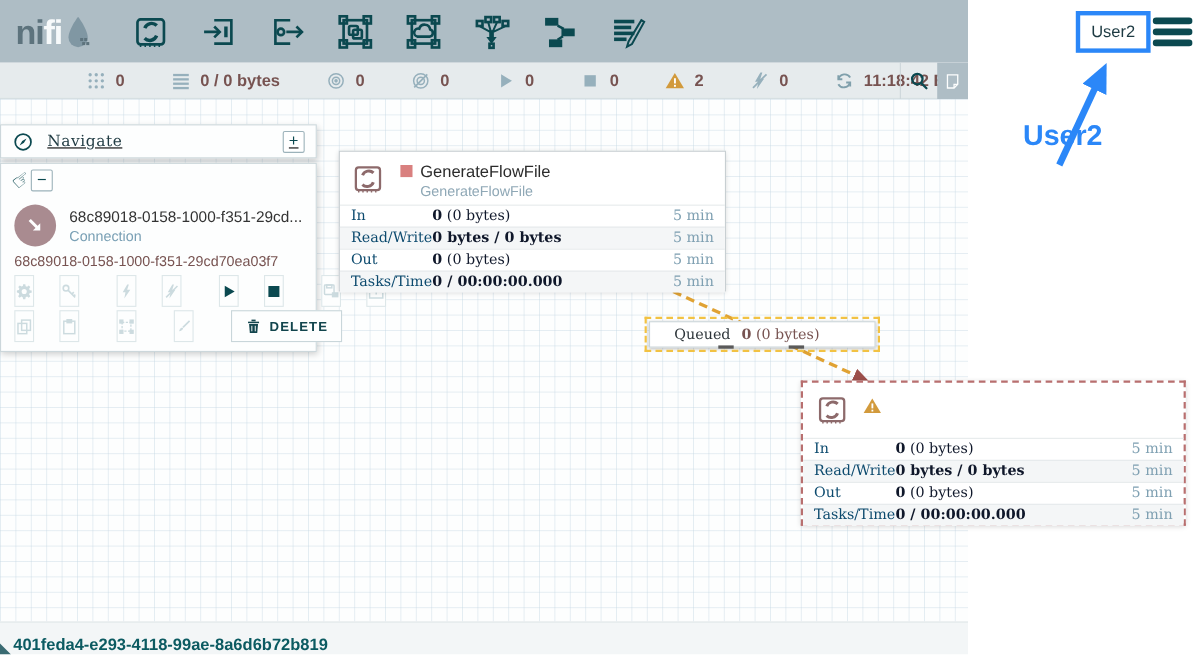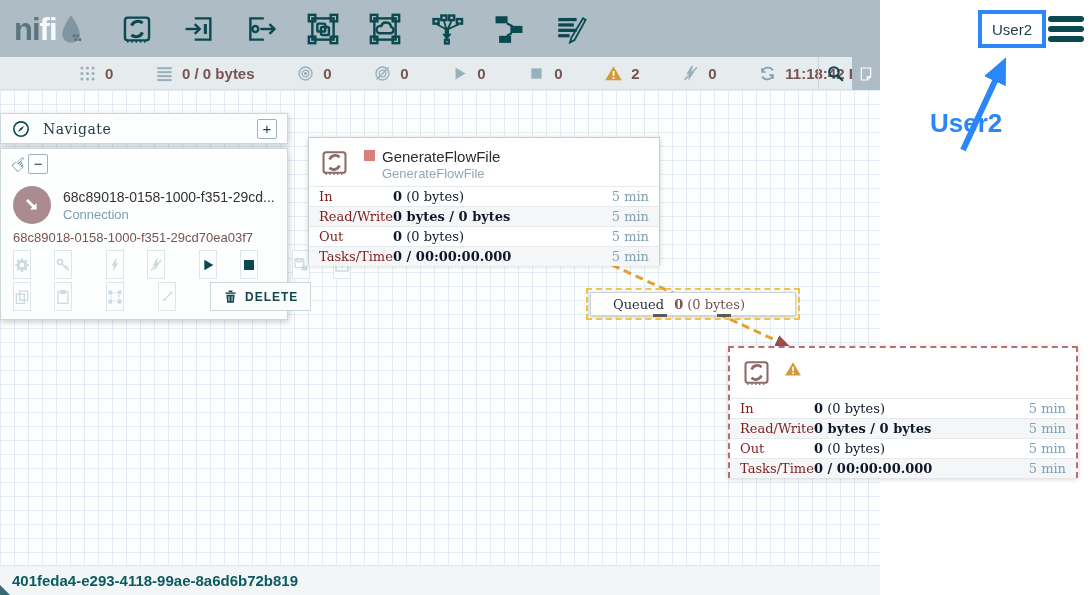--- a/index.html
+++ b/index.html
@@ -32,21 +32,21 @@
   .canvas { position:absolute; top:90px; left:0; right:0; height:475px; background-color:#fdfefe;
     background-image:linear-gradient(to right, rgba(198,216,228,.45) 1px, transparent 1px),
                      linear-gradient(to bottom, rgba(198,216,228,.45) 1px, transparent 1px);
     background-size:14px 14px; }
 
   
   .panel { position:absolute; left:0; width:288px; background:#fdfefe; border:1px solid #ccd7db; box-shadow:1px 2px 6px rgba(0,0,0,.2); }
   .panel-head { height:30px; display:flex; align-items:center; padding:0 10px; }
   .panel-title { font-family:"DejaVu Serif",serif; font-size:14px; color:#223d44; margin-left:12px; flex:1; letter-spacing:.5px; }
   .panel-btn { width:20px; height:20px; border:1px solid #9cb2ba; color:#0b4950; font-size:15px; line-height:17px; text-align:center; border-radius:2px; cursor:pointer; background:#fff; }
-  .nav-panel { top:23px; height:31px; }
+  .nav-panel { top:23px; height:31px;text-decoration:underline; }
   .op-panel { top:58px; height:172px; }
   .sel-row { display:flex; align-items:center; padding:7px 12px 2px 12px; }
   .sel-circle { width:38px; height:38px; border-radius:50%; background:#a98b90; display:flex; align-items:center; justify-content:center; flex:0 0 38px; }
   .sel-meta { margin-left:12px; overflow:hidden; }
   .sel-name { font-size:14px; color:#333; white-space:nowrap; }
   .sel-type { font-size:13px; color:#7aa0b5; margin-top:2px; }
   .sel-id { font-size:13px; color:#775351; padding:4px 12px 2px 12px; white-space:nowrap; }
   .btn-row { display:flex; align-items:center; padding:3px 12px 0 12px;gap:20px; }
   .obtn { width:29px; height:29px; border:1px solid #dde7e9; background:#fdfefe; display:flex; align-items:center; justify-content:center; margin-right:3px; cursor:pointer; color:#ccdbdf; }
   .obtn.on { color:#0b4950; }
@@ -63,40 +63,40 @@
   .proc2 .proc-head { height:50px; }
   .proc-icon { position:absolute; left:10px; top:9px; }
   .proc2 .proc-icon { left:11px; top:9px; }
   .proc-icon svg { width:31px; height:31px; stroke:#8d6a6b; fill:none; stroke-width:1.6; }
   .run-square { position:absolute; left:55px; top:12px; width:11px; height:11px; background:#d9807f; }
   .proc-name { position:absolute; left:73px; top:10px; font-size:15px; color:#2b2b2b; }
   .proc-type { position:absolute; left:73px; top:28px; font-size:13px; color:#8fa8b6; }
   .warn-tri { position:absolute; left:54px; top:12px; }
   .stat-row { height:20px; display:flex; align-items:center; font-family:"DejaVu Serif",serif; font-size:13px; border-top:1px solid #e6eaec; padding:0 10px; }
   .stat-row:nth-child(odd) { background:#f4f6f7; }
-  .stat-lbl { width:74px; color:#7f1d1d; }
+  .stat-lbl { width:74px; color:#0c4a6e; }
   .stat-val { flex:1; color:#0f172a; }
   .stat-val b { font-weight:bold; }
   .stat-win { color:#7fa0b2; }
 
   
   .conn-svg { position:absolute; inset:0; width:100%; height:100%; }
   .queued { position:absolute; left:590px; top:202px; width:206px; height:24px; background:#fff; border:1px solid #cbd5d9; box-shadow:0 1px 3px rgba(0,0,0,.25); display:flex; align-items:center; font-family:"DejaVu Serif",serif; font-size:13px; padding-left:22px; }
   .queued::after { content:""; position:absolute; inset:-5px; border:2px dashed #f2c243; pointer-events:none; }
   .q-lbl { color:#2b3338; }
   .q-bold { color:#775351; font-weight:bold; margin-left:10px; }
   .q-rest { color:#775351; margin-left:4px; }
   .q-tick { position:absolute; bottom:-2px; height:3px; width:14px; background:#5a5a5a; }
 
   
   .ann-text { position:absolute; left:930px; top:108px; font-size:26px; font-weight:bold; color:#2b87f8; z-index:60; }
   .overlay-svg { position:absolute; inset:0; width:1090px; height:595px; pointer-events:none; z-index:55; }
 
   
-  .footer { position:absolute; bottom:0; left:0; right:0; height:30px; background:#f3f6f7; border-top:1px solid #dfe6e8; display:flex; align-items:center; }
+  .footer { position:absolute; bottom:0; left:0; right:0; height:30px; background:#f3f6f7; border-top:1px solid #dfe6e8; display:flex; align-items:flex-end; }
   .footer .fid { margin-left:12px; font-size:15px; font-weight:bold; color:#0b5a61; }
   .corner { position:absolute; left:0; bottom:0; width:0; height:0; border-left:10px solid #0b4950; border-top:10px solid transparent; opacity:.8; }
 
   .hand-glyph { font-family:"DejaVu Sans",sans-serif; font-size:19px; color:#0b4950; display:inline-block; transform:rotate(-38deg); }
 </style>
 </head>
 <body>
 
 <div class="stage">
 

